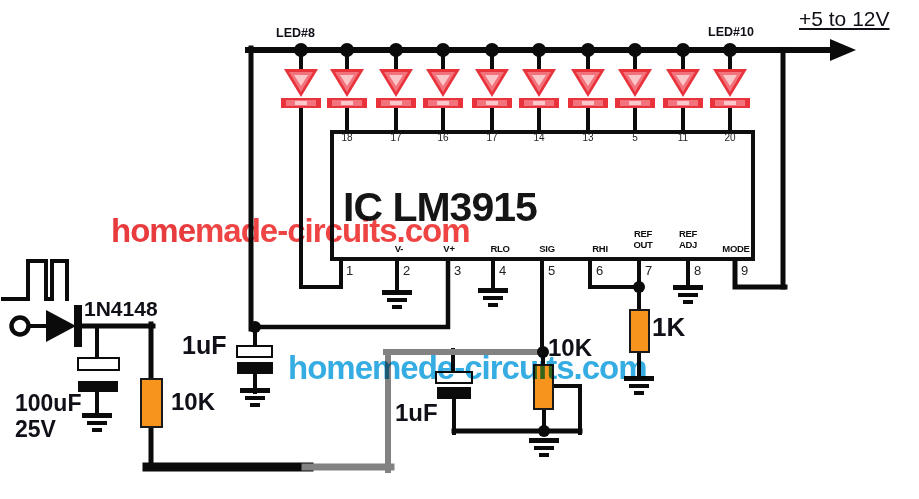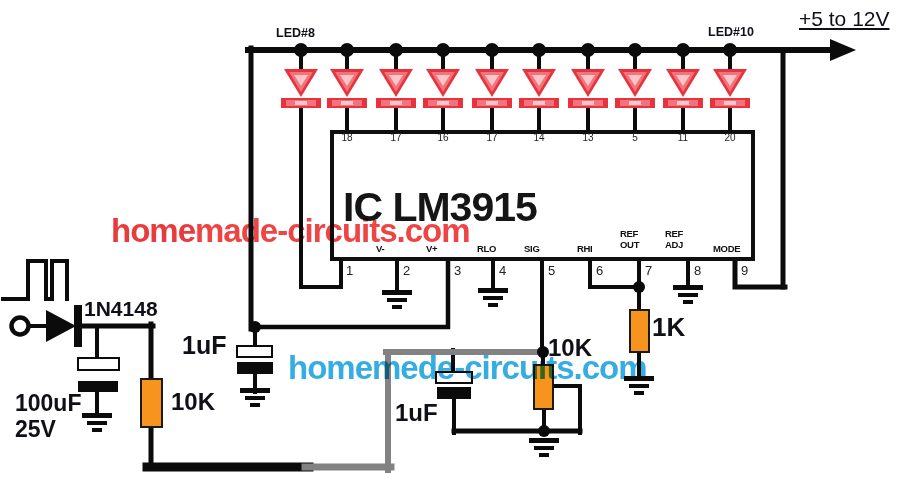--- a/index.html
+++ b/index.html
@@ -5,21 +5,21 @@
   html,body{margin:0;padding:0;background:#fff;}
   .canvas{position:relative;width:919px;height:499px;background:#fff;overflow:hidden;
           font-family:"Liberation Sans","DejaVu Sans",sans-serif;color:#111;}
   svg.wires{position:absolute;left:0;top:0;z-index:2;}
   .ic-box{position:absolute;left:330px;top:130px;width:425px;height:131px;
           box-sizing:border-box;border:4px solid #0f0f0f;background:#fff;z-index:3;}
   .ic-title{position:absolute;left:343px;top:184px;font-size:41px;font-weight:bold;
             letter-spacing:-1px;color:#151515;z-index:6;white-space:nowrap;}
   .pin-num-top{position:absolute;top:132px;width:24px;text-align:center;font-size:10px;color:#222;z-index:6;}
   .pin-num-bot{position:absolute;top:263px;width:20px;font-size:13px;color:#222;z-index:6;}
-  .pin-label{position:absolute;width:46px;text-align:left;font-size:9.5px;font-weight:bold;
+  .pin-label{position:absolute;width:46px;text-align:center;font-size:9.5px;font-weight:bold;
              letter-spacing:-0.3px;line-height:11px;color:#101010;z-index:6;}
   .led{position:absolute;top:66px;z-index:4;}
   .res{position:absolute;background:#F7941E;border:2px solid #1a1a1a;box-sizing:border-box;z-index:4;}
   .plate-w{position:absolute;background:#fff;border:2.5px solid #0b0b0b;box-sizing:border-box;z-index:4;}
   .plate-b{position:absolute;background:#0b0b0b;z-index:4;}
   .gnd{position:absolute;display:flex;flex-direction:column;align-items:center;gap:3px;width:32px;z-index:4;}
   .gnd i{display:block;background:#0b0b0b;}
   .gnd i:nth-child(1){width:30px;height:5px;}
   .gnd i:nth-child(2){width:20px;height:4px;}
   .gnd i:nth-child(3){width:10px;height:4px;}

